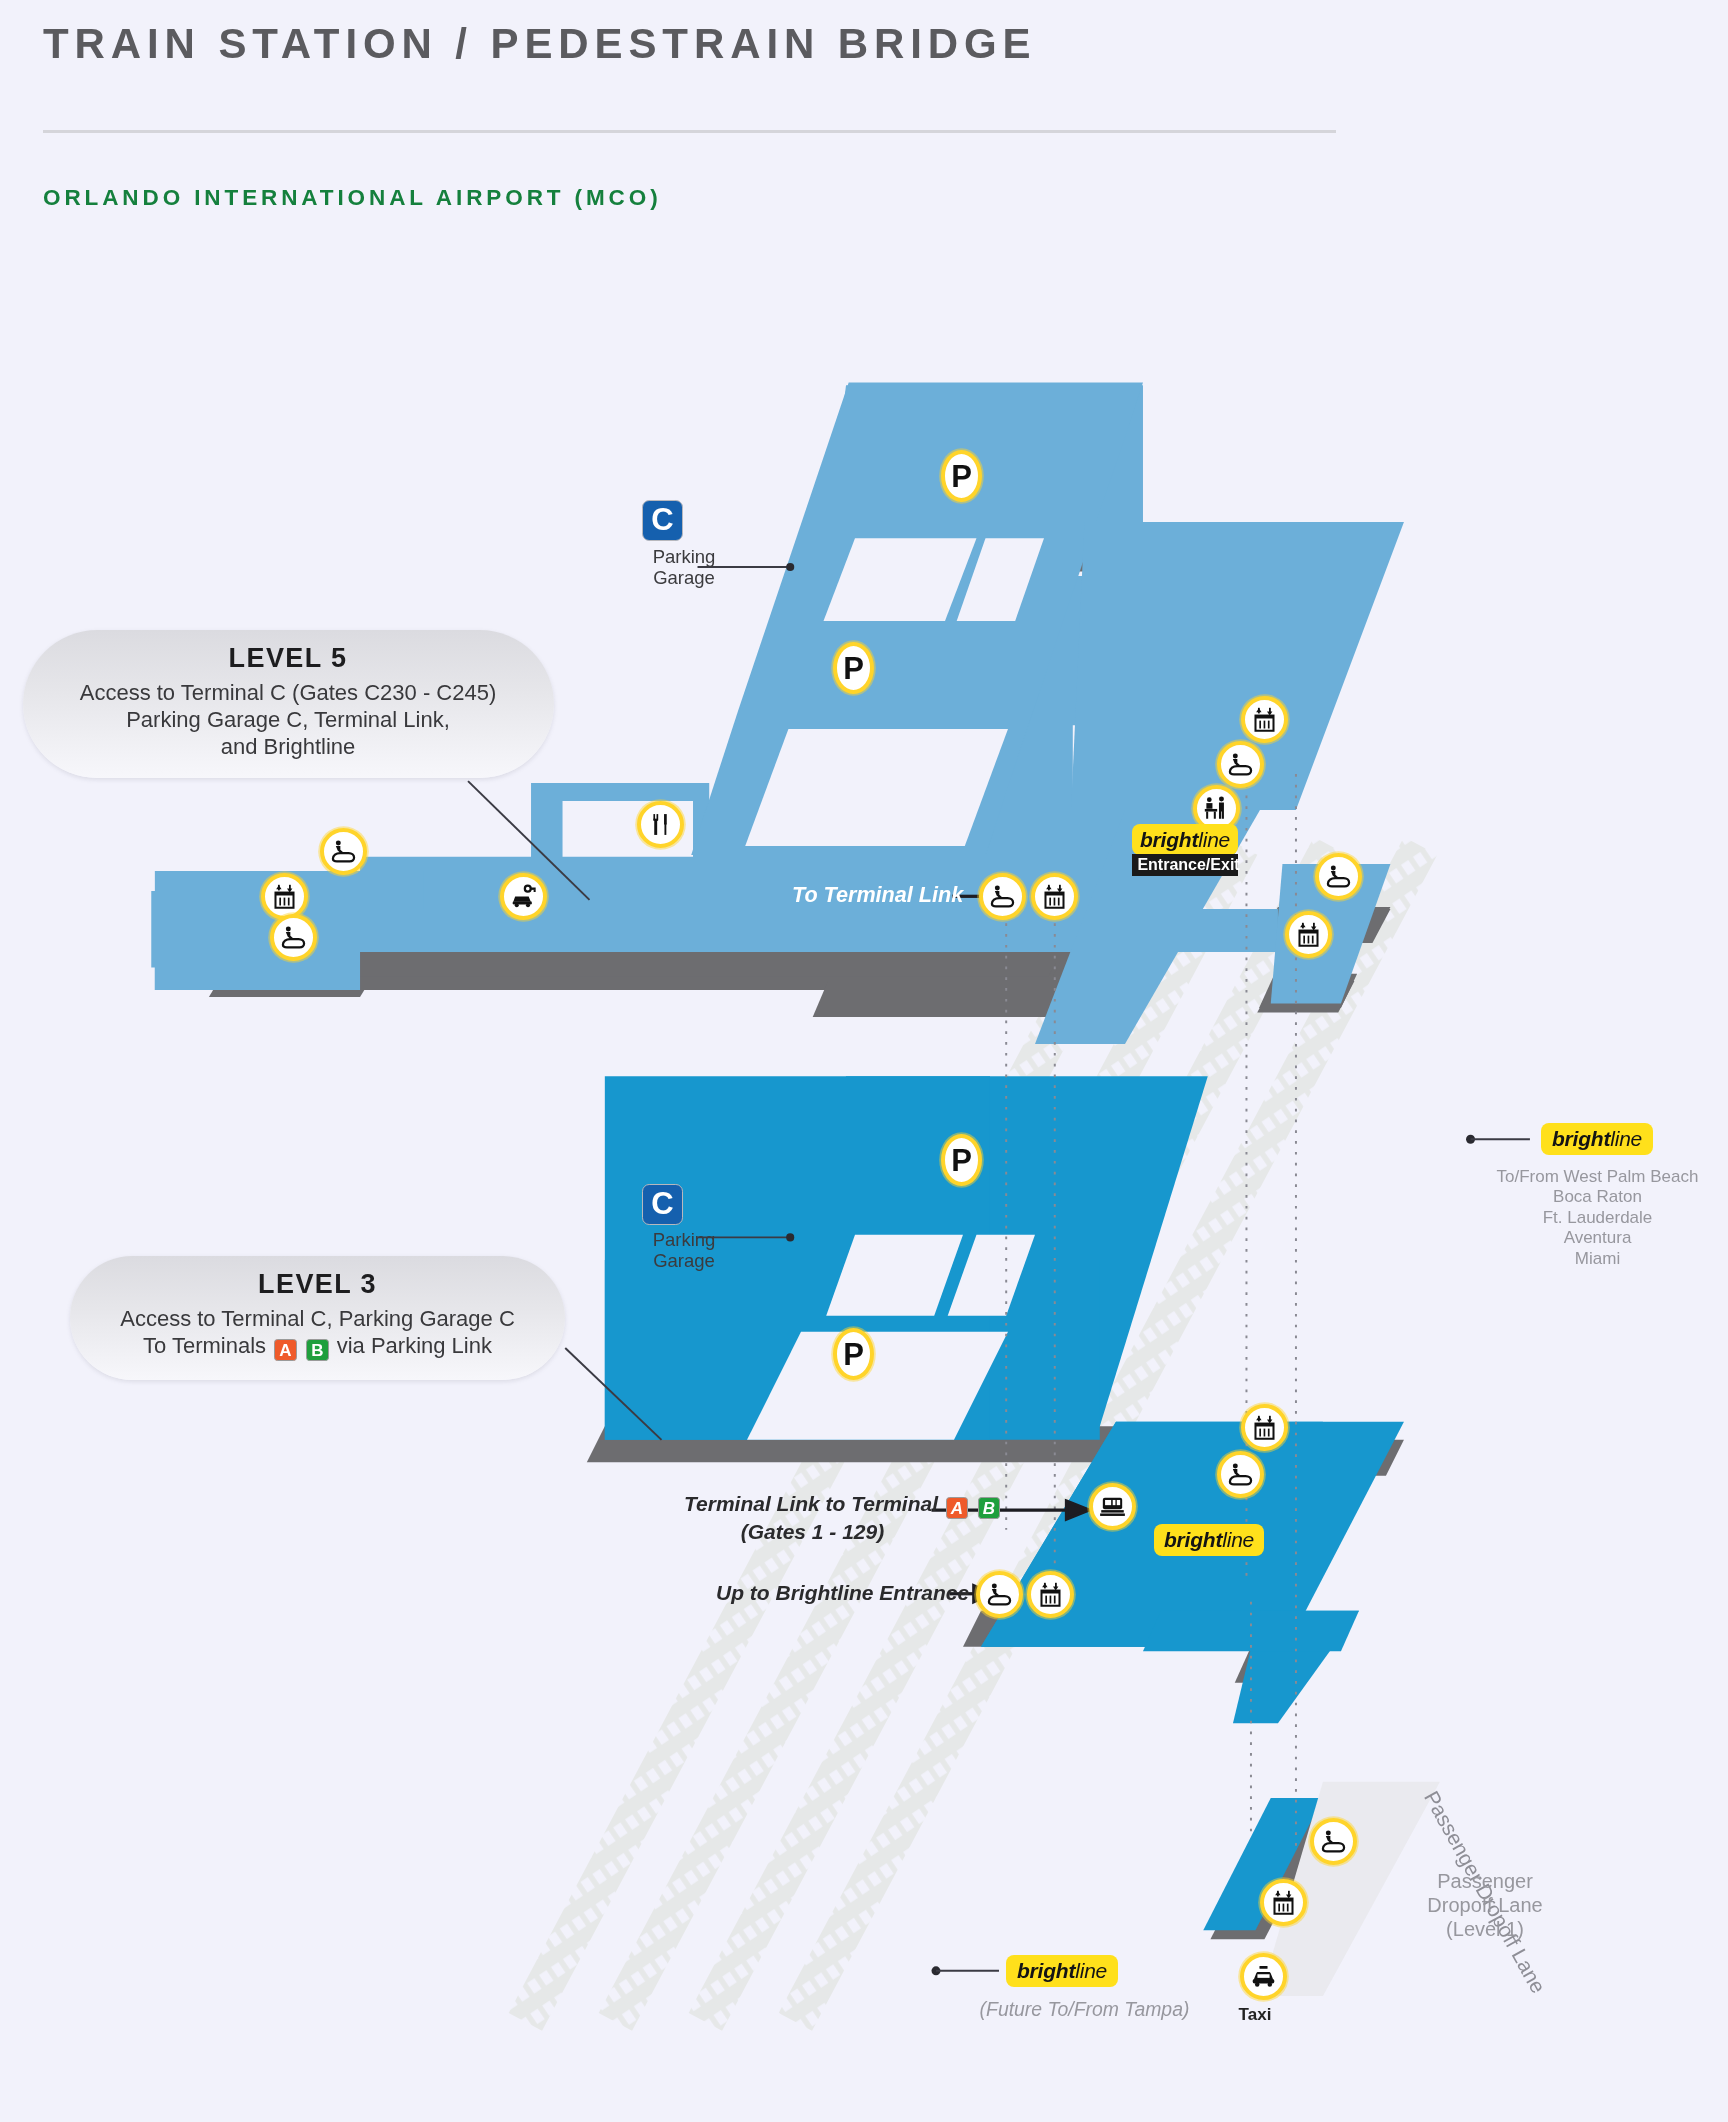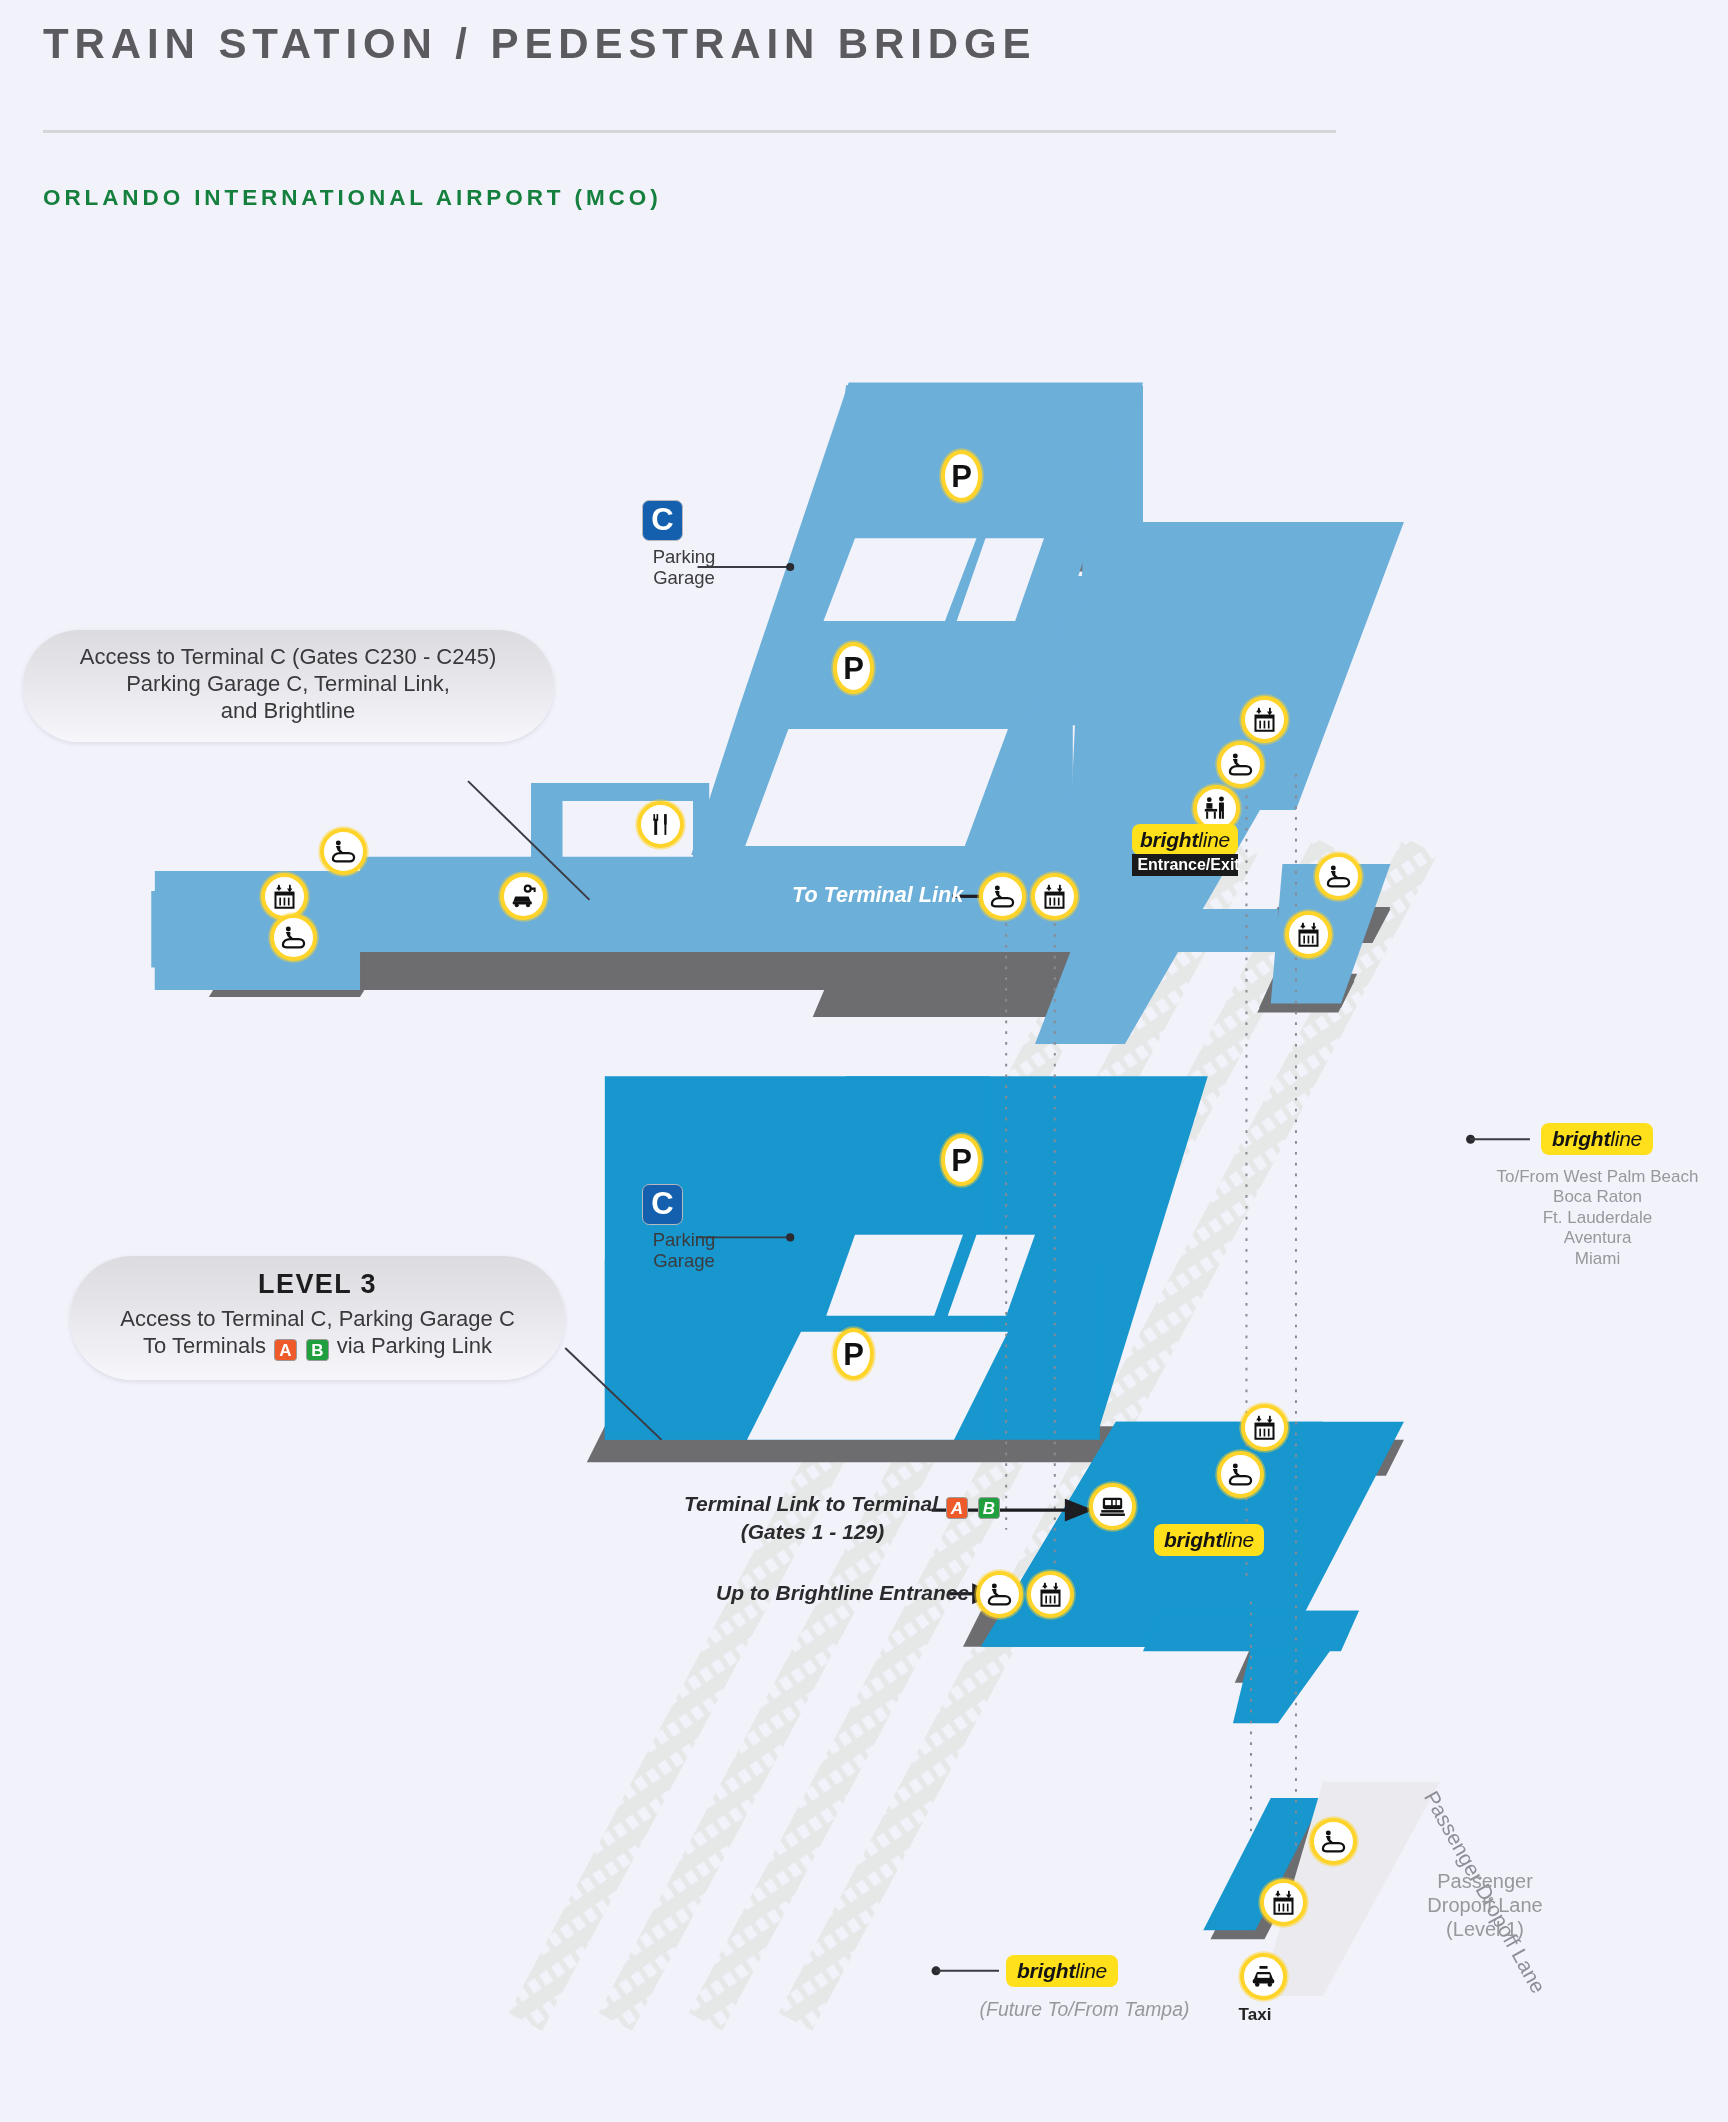--- a/index.html
+++ b/index.html
@@ -392,20 +392,21 @@
         <polygon points="1093,988 1112,996 1093,1004"></polygon>
         <line x1="1035" y1="1678" x2="1185" y2="1678"></line>
         <polygon points="1185,1668 1210,1678 1185,1688"></polygon>
         <line x1="1055" y1="1771" x2="1082" y2="1771"></line>
         <polygon points="1082,1762 1102,1771 1082,1780"></polygon>
       </g>
     </svg>
   </div>
 
   <div class="callout" id="callout-l5">
+    <div class="lvl">LEVEL 5</div>
     <div class="ln">Access to Terminal C (Gates C230 - C245)</div>
     <div class="ln">Parking Garage C, Terminal Link,</div>
     <div class="ln">and Brightline</div>
   </div>
 
   <div class="callout" id="callout-l3">
     <div class="lvl">LEVEL 3</div>
     <div class="ln">Access to Terminal C, Parking Garage C</div>
     <div class="ln">
       <span>To Terminals</span>

